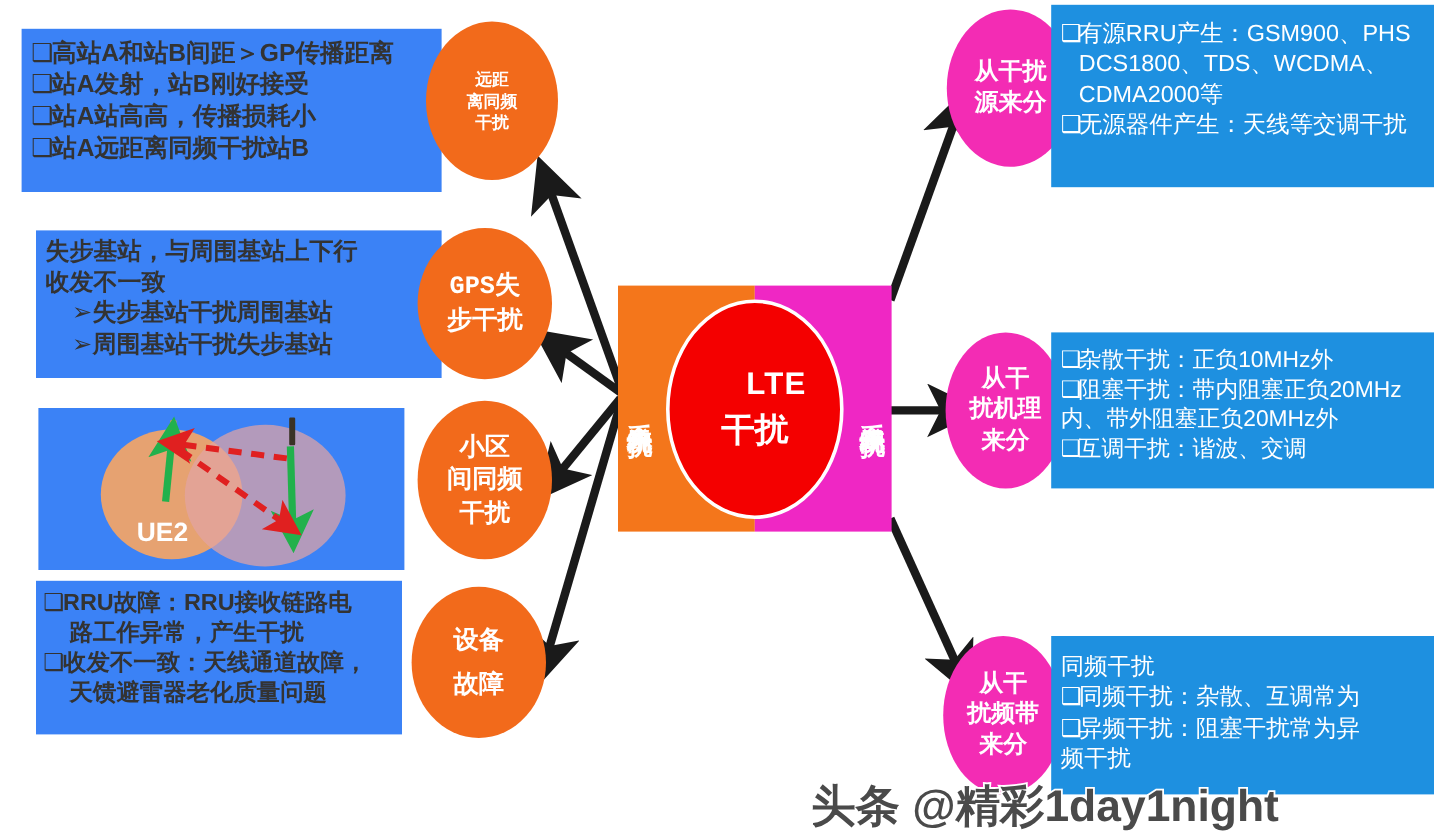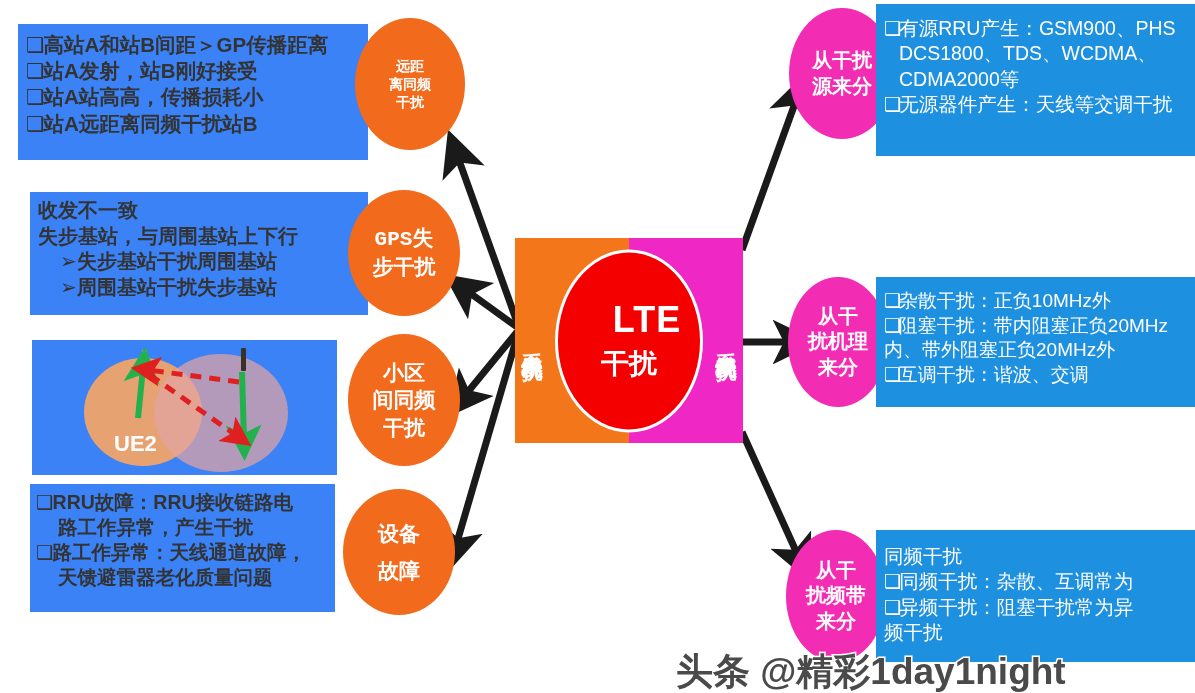--- a/index.html
+++ b/index.html
@@ -98,22 +98,22 @@
   </svg>
 
   <div class="ybox" style="left:18px;top:24px;width:350px;height:136px;padding:8px 10px 0 8px;font-size:20.5px;">
     <span class="ln"><span class="bullet">❑</span><span>高站A和站B间距＞GP传播距离</span></span>
     <span class="ln"><span class="bullet">❑</span><span>站A发射，站B刚好接受</span></span>
     <span class="ln"><span class="bullet">❑</span><span>站A站高高，传播损耗小</span></span>
     <span class="ln"><span class="bullet">❑</span><span>站A远距离同频干扰站B</span></span>
   </div>
 
   <div class="ybox" style="left:30px;top:192px;width:338px;height:123px;padding:6px 8px 0 8px;font-size:20px;">
+    <span class="ln"><span>失步基站，与周围基站上下行</span></span>
     <span class="ln"><span>收发不一致</span></span>
-    <span class="ln"><span>失步基站，与周围基站上下行</span></span>
     <span class="ln" style="padding-left:22px;"><span class="bullet">➢</span><span>失步基站干扰周围基站</span></span>
     <span class="ln" style="padding-left:22px;"><span class="bullet">➢</span><span>周围基站干扰失步基站</span></span>
   </div>
 
   <div class="ybox" style="left:32px;top:340px;width:305px;height:135px;">
     <div class="ue-circle" style="left:52px;top:18px;width:118px;height:108px;background:#e6a271;"></div>
     <div class="ue-circle" style="left:122px;top:14px;width:134px;height:118px;background:rgba(226,163,163,0.72);"></div>
     <div class="pole" style="left:110px;top:10px;height:24px;background:#e8a33a;"></div>
     <div class="pole" style="left:209px;top:8px;height:23px;background:#3a3226;"></div>
     <svg style="position:absolute;left:0;top:0;width:305px;height:135px;" viewBox="0 0 305 135">
@@ -130,21 +130,21 @@
       <line x1="207" y1="42" x2="116" y2="30" stroke="#e02020" stroke-width="5" stroke-dasharray="11,8" marker-end="url(#rh)"></line>
       <line x1="118" y1="35" x2="205" y2="96" stroke="#e02020" stroke-width="5" stroke-dasharray="11,8" marker-end="url(#rh)"></line>
     </svg>
     <div class="ue-label" style="left:82px;top:90px;font-size:22px;">UE2</div>
     <div class="ue-label" style="left:192px;top:108px;font-size:22px;margin-top:36px;">UE1</div>
   </div>
 
   <div class="ybox" style="left:30px;top:484px;width:305px;height:128px;padding:6px 6px 0 6px;font-size:19.5px;">
     <span class="ln"><span class="bullet">❑</span><span>RRU故障：RRU接收链路电</span></span>
     <span class="ln" style="padding-left:22px;"><span>路工作异常，产生干扰</span></span>
-    <span class="ln"><span class="bullet">❑</span><span>路工作异常：天线通道故障，</span></span>
+    <span class="ln"><span class="bullet">❑</span><span>收发不一致：天线通道故障，</span></span>
     <span class="ln" style="padding-left:22px;"><span>天馈避雷器老化质量问题</span></span>
   </div>
 
   <div class="oell" style="left:355px;top:18px;width:110px;height:132px;font-size:14px;">
     <span>
       <span style="display:block">远距</span>
       <span style="display:block">离同频</span>
       <span style="display:block">干扰</span>
     </span>
   </div>
@@ -170,21 +170,21 @@
       <span style="display:block">故障</span>
     </span>
   </div>
 
   <div id="core" style="left:515px;top:238px;width:228px;height:205px;">
     <div class="core-left"></div>
     <div class="core-right"></div>
     <div class="core-side-label" style="left:6px;font-size:21px;">系统内干扰</div>
     <div class="core-side-label" style="right:6px;font-size:21px;">系统间干扰</div>
     <div class="core-ellipse" style="width:148px;height:183px;">
-      <span style="font-size:36px;letter-spacing:1px;margin-left:36px;">LTE</span>
+      <span style="font-size:26px;letter-spacing:1px;margin-left:36px;">LTE</span>
       <span style="font-size:28px;margin-top:4px;">干扰</span>
     </div>
   </div>
 
   <div class="pell" style="left:789px;top:8px;width:106px;height:131px;font-size:20px;">
     <span>
       <span style="display:block">从干扰</span>
       <span style="display:block">源来分</span>
     </span>
   </div>

